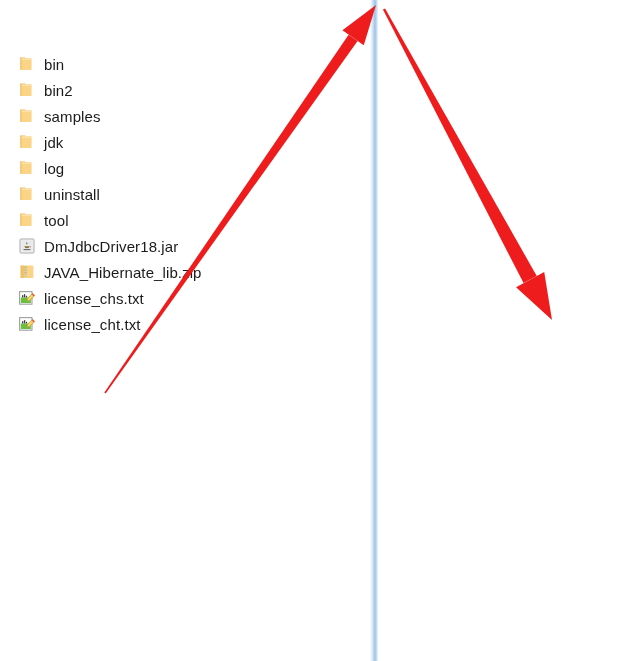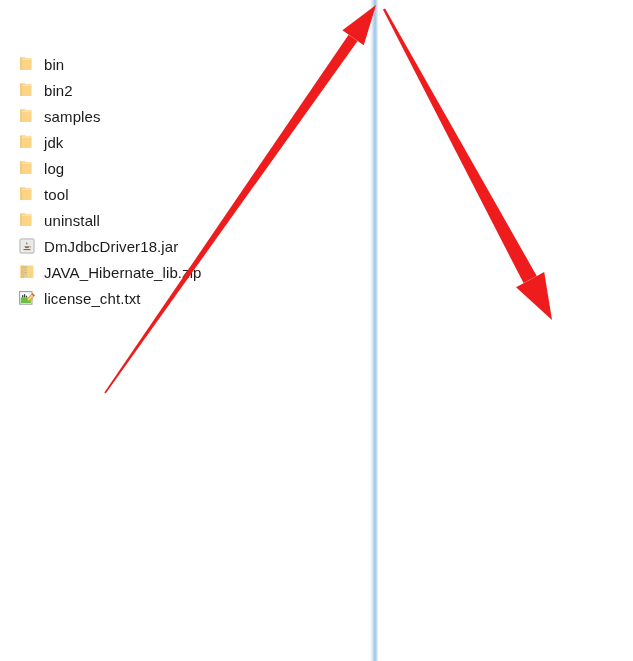--- a/index.html
+++ b/index.html
@@ -108,32 +108,32 @@
       </div>
       <div class="row">
         <span class="ico">
           <svg viewBox="0 0 18 18">
         <path d="M2.2 2.4h5.0l1.1 1.6h-6.1z" fill="#e8b54a"></path>
         <path d="M2.2 3.2h4.2v11.6H2.2z" fill="#f0c065"></path>
         <path d="M3.6 3.2h9.2c.5 0 .8.3.8.8v10.2c0 .5-.3.8-.8.8H3.6z" fill="#fcd486"></path>
         <path d="M3.6 3.2h9.2c.5 0 .8.3.8.8v.9H3.6z" fill="#fbe0a8"></path>
       </svg>
         </span>
+        <span class="label">uninstall</span>
+      </div>
+      <div class="row">
+        <span class="ico">
+          <svg viewBox="0 0 18 18">
+        <path d="M2.2 2.4h5.0l1.1 1.6h-6.1z" fill="#e8b54a"></path>
+        <path d="M2.2 3.2h4.2v11.6H2.2z" fill="#f0c065"></path>
+        <path d="M3.6 3.2h9.2c.5 0 .8.3.8.8v10.2c0 .5-.3.8-.8.8H3.6z" fill="#fcd486"></path>
+        <path d="M3.6 3.2h9.2c.5 0 .8.3.8.8v.9H3.6z" fill="#fbe0a8"></path>
+      </svg>
+        </span>
         <span class="label">tool</span>
-      </div>
-      <div class="row">
-        <span class="ico">
-          <svg viewBox="0 0 18 18">
-        <path d="M2.2 2.4h5.0l1.1 1.6h-6.1z" fill="#e8b54a"></path>
-        <path d="M2.2 3.2h4.2v11.6H2.2z" fill="#f0c065"></path>
-        <path d="M3.6 3.2h9.2c.5 0 .8.3.8.8v10.2c0 .5-.3.8-.8.8H3.6z" fill="#fcd486"></path>
-        <path d="M3.6 3.2h9.2c.5 0 .8.3.8.8v.9H3.6z" fill="#fbe0a8"></path>
-      </svg>
-        </span>
-        <span class="label">uninstall</span>
       </div>
       <div class="row">
         <span class="ico">
           <svg viewBox="0 0 18 18">
         <rect x="2" y="2" width="14" height="14" rx="1" fill="#fafafa" stroke="#a8a8a8" stroke-width="1"></rect>
         <rect x="3.2" y="3.2" width="11.6" height="11.6" fill="#e9e9e9"></rect>
         <path d="M8.6 5.2c-1 .9.4 1.5 0 2.4 0 0 1.2-.7.7-1.6-.4-.7-.7-.8-.7-.8z" fill="#5a4b2e"></path>
         <path d="M6.4 9.3h5.2c0 1.3-1.2 2-2.6 2s-2.6-.7-2.6-2z" fill="#8a6d3b"></path>
         <path d="M11.8 9.5c.9-.1 1.3.3 1.2.8-.1.5-.8.8-.8.8s.4-.4.4-.7c0-.3-.3-.4-.8-.4z" fill="#8a6d3b"></path>
         <rect x="5.6" y="12" width="6.8" height="1.1" fill="#6d6d6d"></rect>
@@ -166,20 +166,37 @@
         <rect x="2.8" y="3.8" width="10" height="4.4" fill="#ffffff"></rect>
         <g fill="#3b3b3b">
           <rect x="4.0" y="6.2" width="1.3" height="2.2"></rect>
           <rect x="5.9" y="5.2" width="1.3" height="3.2"></rect>
           <rect x="7.8" y="6.8" width="1.3" height="1.6"></rect>
         </g>
         <path d="M9.4 9.6l5.2-5.3 2.1 2.1-5.2 5.3-2.5.5z" fill="#f6d55c" stroke="#a98f25" stroke-width=".6"></path>
         <path d="M14.6 4.3l2.1 2.1-1 1-2.1-2.1z" fill="#e05a5a"></path>
       </svg>
         </span>
+        <span class="label">license_chs.txt</span>
+      </div>
+      <div class="row">
+        <span class="ico">
+          <svg viewBox="0 0 18 18">
+        <rect x="1.6" y="2.6" width="12.4" height="12.6" fill="#f4f4f4" stroke="#9a9a9a" stroke-width="1"></rect>
+        <rect x="2.8" y="8.4" width="10" height="5.6" fill="#6bbf3e"></rect>
+        <rect x="2.8" y="3.8" width="10" height="4.4" fill="#ffffff"></rect>
+        <g fill="#3b3b3b">
+          <rect x="4.0" y="6.2" width="1.3" height="2.2"></rect>
+          <rect x="5.9" y="5.2" width="1.3" height="3.2"></rect>
+          <rect x="7.8" y="6.8" width="1.3" height="1.6"></rect>
+        </g>
+        <path d="M9.4 9.6l5.2-5.3 2.1 2.1-5.2 5.3-2.5.5z" fill="#f6d55c" stroke="#a98f25" stroke-width=".6"></path>
+        <path d="M14.6 4.3l2.1 2.1-1 1-2.1-2.1z" fill="#e05a5a"></path>
+      </svg>
+        </span>
         <span class="label">license_cht.txt</span>
       </div>
     </div>
 </div>
 
 <div class="pane" id="right-pane">
   
   
 </div>
 

